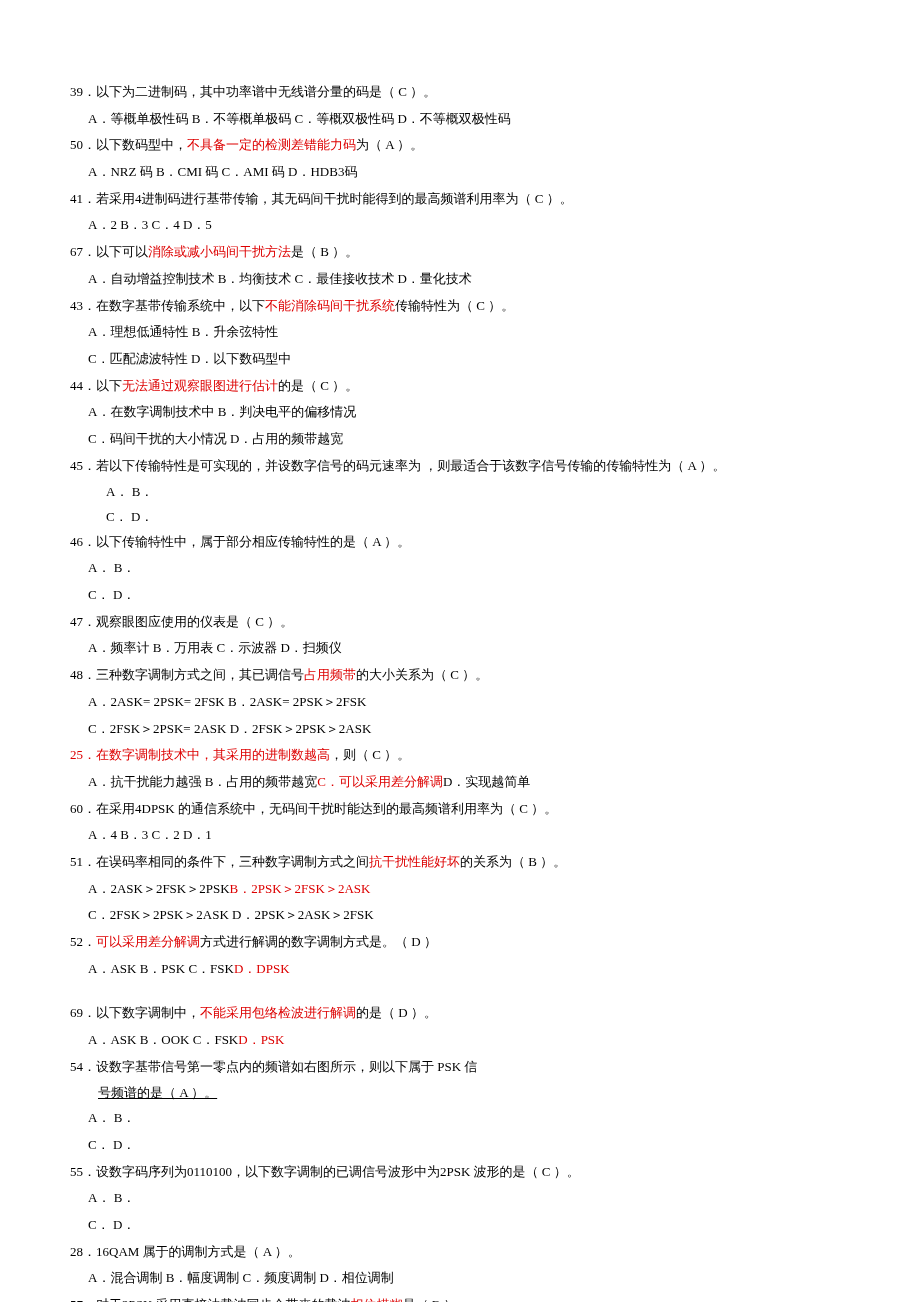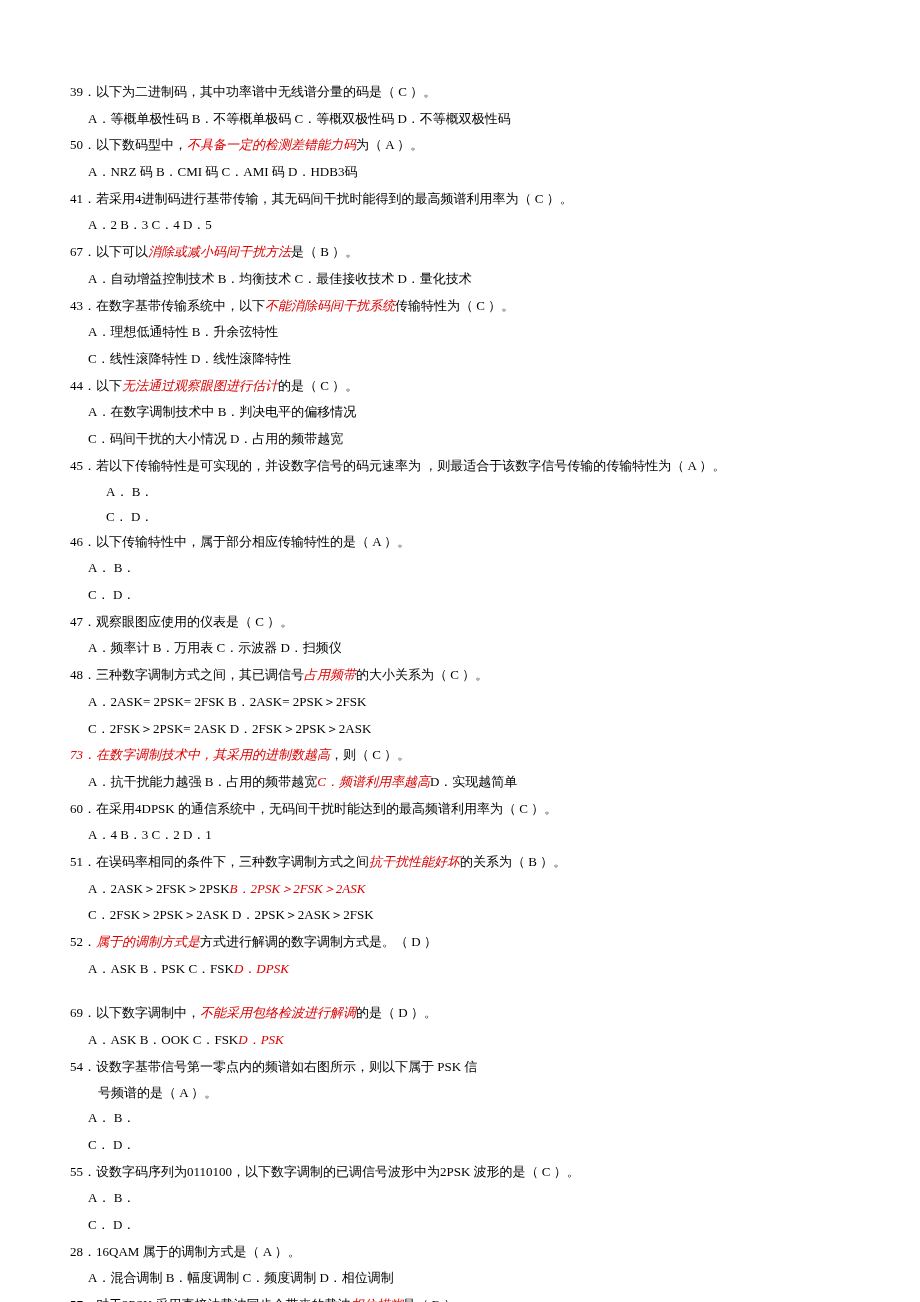--- a/index.html
+++ b/index.html
@@ -18,24 +18,24 @@
   }
   .opts {
     padding-left: 18px;
     margin-bottom: 2px;
   }
   .opts span {
     display: inline-block;
   }
   .red {
     color: #d00;
-    font-style: italic;
   }
   .sub {
     padding-left: 28px;
+    text-decoration: underline;
   }
   .sub2 {
     padding-left: 36px;
   }
 </style>
 </head>
 <body>
 
 <div class="q">
   <span>39．以下为二进制码，其中功率谱中无线谱分量的码是（</span><span>  C    </span><span>）。</span>
@@ -52,21 +52,21 @@
 
 <div class="q">
   <span>67．以下可以</span><span class="red">消除或减小码间干扰方法</span><span>是（    B   ）。</span>
 </div>
 <div class="opts">A．自动增益控制技术      B．均衡技术    C．最佳接收技术    D．量化技术</div>
 
 <div class="q">
   <span>43．在数字基带传输系统中，以下</span><span class="red">不能消除码间干扰系统</span><span>传输特性为（   C    ）。</span>
 </div>
 <div class="opts">A．理想低通特性                   B．升余弦特性</div>
-<div class="opts">C．线性滚降特性                   D．线性滚降特性</div>
+<div class="opts">C．匹配滤波特性                   D．以下数码型中</div>
 
 <div class="q">
   <span>44．以下</span><span class="red">无法通过观察眼图进行估计</span><span>的是（    C   ）。</span>
 </div>
 <div class="opts">A．在数字调制技术中              B．判决电平的偏移情况</div>
 <div class="opts">C．码间干扰的大小情况              D．占用的频带越宽</div>
 
 <div class="q">45．若以下传输特性是可实现的，并设数字信号的码元速率为 ，则最适合于该数字信号传输的传输特性为（  A     ）。</div>
 <div class="sub2">A．                             B．</div>
 <div class="sub2">C．                             D．</div>
@@ -78,39 +78,39 @@
 <div class="q">47．观察眼图应使用的仪表是（  C    ）。</div>
 <div class="opts">A．频率计       B．万用表       C．示波器        D．扫频仪</div>
 
 <div class="q">
   <span>48．三种数字调制方式之间，其已调信号</span><span class="red">占用频带</span><span>的大小关系为（  C   ）。</span>
 </div>
 <div class="opts">A．2ASK= 2PSK= 2FSK               B．2ASK= 2PSK＞2FSK</div>
 <div class="opts">C．2FSK＞2PSK= 2ASK               D．2FSK＞2PSK＞2ASK</div>
 
 <div class="q">
-  <span class="red">73．在数字调制技术中，其采用的进制数越高</span><span>，则（   C     ）。</span>
+  <span class="red">25．在数字调制技术中，其采用的进制数越高</span><span>，则（   C     ）。</span>
 </div>
 <div class="opts">
-  <span>A．抗干扰能力越强    B．占用的频带越宽   </span><span class="red">C．频谱利用率越高</span><span>    D．实现越简单</span>
+  <span>A．抗干扰能力越强    B．占用的频带越宽   </span><span class="red">C．可以采用差分解调</span><span>    D．实现越简单</span>
 </div>
 
 <div class="q">60．在采用4DPSK 的通信系统中，无码间干扰时能达到的最高频谱利用率为（   C    ）。</div>
 <div class="opts">A．4       B．3       C．2          D．1</div>
 
 <div class="q">
   <span>51．在误码率相同的条件下，三种数字调制方式之间</span><span class="red">抗干扰性能好坏</span><span>的关系为（   B    ）。</span>
 </div>
 <div class="opts">
   <span>A．2ASK＞2FSK＞2PSK                 </span><span class="red">B．2PSK＞2FSK＞2ASK</span>
 </div>
 <div class="opts">C．2FSK＞2PSK＞2ASK                 D．2PSK＞2ASK＞2FSK</div>
 
 <div class="q">
-  <span>52．</span><span class="red">属于的调制方式是</span><span>方式进行解调的数字调制方式是。（   D    ）</span>
+  <span>52．</span><span class="red">可以采用差分解调</span><span>方式进行解调的数字调制方式是。（   D    ）</span>
 </div>
 <div class="opts">
   <span>A．ASK            B．PSK          C．FSK            </span><span class="red">D．DPSK</span>
 </div>
 
 <div style="height:18px"></div>
 
 <div class="q">
   <span>69．以下数字调制中，</span><span class="red">不能采用包络检波进行解调</span><span>的是（   D    ）。</span>
 </div>

